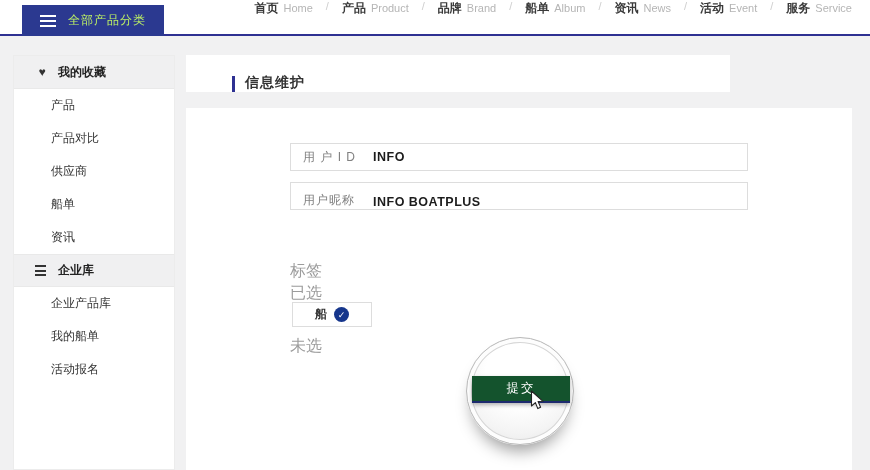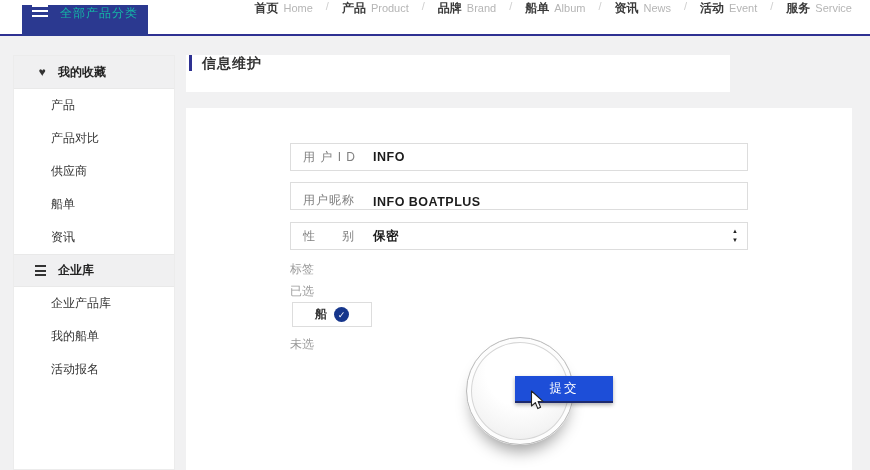--- a/index.html
+++ b/index.html
@@ -2,69 +2,69 @@
 <html><head>
 <meta charset="utf-8">
 <style>
   * { margin:0; padding:0; box-sizing:border-box; }
   html,body { width:870px; height:470px; }
   body { font-family:"Liberation Sans","DejaVu Sans",sans-serif; background:#f1f1f2; overflow:hidden; }
   .page { position:relative; width:870px; height:470px; background:#f1f1f2; }
 
   
   .header { position:absolute; left:0; top:0; width:870px; height:36px; background:#ffffff; border-bottom:2px solid #2e3192; }
-  .cat-btn { position:absolute; left:22px; top:5px; height:31px; padding:0 10px; background:#2b3990; color:#14b8a6;
-             display:flex; align-items:flex-start; gap:12px; font-size:12px; letter-spacing:1px; cursor:pointer; border:none; }
+  .cat-btn { position:absolute; left:22px; top:5px; height:31px; padding:0 18px; background:#2b3990; color:#bef264;
+             display:flex; align-items:center; gap:12px; font-size:12px; letter-spacing:1px; cursor:pointer; border:none; }
   .burger { display:inline-flex; flex-direction:column; gap:3px; }
   .burger i { display:block; width:16px; height:2px; background:#ffffff; }
   .nav { position:absolute; right:18px; top:0; height:18px; display:flex; align-items:flex-start; gap:13px; font-size:12px; white-space:nowrap; }
   .nav-item { display:inline-flex; align-items:baseline; gap:5px; cursor:pointer; text-decoration:none; }
   .nav-item .zh { font-weight:bold; color:#3a3a3a; }
   .nav-item .en { color:#b5b5b5; font-size:11px; }
   .sep { color:#cfcfcf; font-size:11px; }
 
   
   .sidebar { position:absolute; left:13px; top:55px; width:162px; height:415px; background:#ffffff; border:1px solid #ececec; }
   .sec-h { height:33px; background:#f0f0f1; border-top:1px solid #e9e9e9; border-bottom:1px solid #e9e9e9;
            display:flex; align-items:center; padding-left:21px; gap:9px; font-size:12px; font-weight:bold; color:#222; }
   .sec-h:first-child { border-top:none; }
   .s-item { height:33px; display:flex; align-items:center; padding-left:37px; font-size:12px; color:#333; cursor:pointer; }
   .ic { width:14px; text-align:center; color:#333; font-size:12px; line-height:1; }
   .bars { display:inline-flex; flex-direction:column; gap:2.5px; width:14px; }
   .bars i { display:block; width:11px; height:2px; background:#333; }
 
   
-  .title-bar { position:absolute; left:186px; top:55px; width:544px; height:37px; background:#ffffff; display:flex; align-items:flex-start; }
+  .title-bar { position:absolute; left:186px; top:55px; width:544px; height:37px; background:#ffffff; display:flex; align-items:flex-end;padding-left:43px; }
   .accent-bar { width:3px; height:16px; background:#2e3192; margin-left:3px; }
   .title-bar h1 { font-size:14px; font-weight:bold; color:#333; margin-left:10px; letter-spacing:1px; }
 
   
   .panel { position:absolute; left:186px; top:108px; width:666px; height:362px; background:#ffffff; }
   .field { position:absolute; left:104px; width:458px; height:28px; background:#fff; border:1px solid #ddd;
            display:flex; align-items:center; font-size:12px; }
   .flabel { margin-left:12px; width:62px; color:#808080; letter-spacing:1px; }
   .fvalue { margin-left:8px; font-weight:bold; color:#1c1c1c; font-size:12.5px; letter-spacing:0.5px; }
   .spin { position:absolute; right:9px; top:4px; display:flex; flex-direction:column; align-items:center; color:#222; }
   .spin span { font-size:6px; line-height:9px; }
-  .glabel { position:absolute; left:104px; font-size:12px; color:#9c9c9c; }
+  .glabel { position:absolute; left:104px; font-size:16px; color:#9c9c9c; }
   .tagbox { position:absolute; left:106px; top:194px; width:80px; height:25px; border:1px solid #ddd; background:#fff;
             display:flex; align-items:center; justify-content:center; gap:7px; cursor:pointer; }
   .tagbox .tname { font-size:12px; font-weight:bold; color:#333; }
   .chk { width:15px; height:15px; border-radius:50%; background:#16368c; color:#fff; font-size:9px;
          display:flex; align-items:center; justify-content:center; }
 
   
   .big-circle { position:absolute; left:280px; top:229px; width:108px; height:108px; border-radius:50%;
                 background:radial-gradient(circle at 50% 32%, #ffffff 38%, #f4f4f4 68%, #e0e0e0 100%);
                 border:1px solid #b9b9b9;
                 box-shadow: inset 0 0 0 4px #fdfdfd, inset 0 0 0 5px #d6d6d6, 0 12px 16px -6px rgba(0,0,0,0.38); }
-  .submit-btn { position:absolute; left:286px; top:268px; width:98px; height:27px; background:#1d4ed8;
+  .submit-btn { position:absolute; left:286px; top:268px; width:98px; height:27px; background:#14532d;
                 border:none; border-bottom:2px solid #1d2a6e; color:#fff; font-size:12.5px; letter-spacing:2px;
                 display:flex; align-items:center; justify-content:center; cursor:pointer;
-                box-shadow:0 2px 4px rgba(0,0,0,0.3); font-family:inherit;margin-left:43px; }
+                box-shadow:0 2px 4px rgba(0,0,0,0.3); font-family:inherit; }
   .cursor { position:absolute; left:344px; top:282px; width:14px; height:21px; pointer-events:none; }
 </style>
 </head>
 <body>
 
 <div class="page">
 
   <header class="header">
     <button class="cat-btn">
       <span class="burger">
@@ -147,28 +147,20 @@
     <div class="field" style="top:35px;">
       <span class="flabel">用 户 I D</span>
       <span class="fvalue">INFO</span>
     </div>
 
     <div class="field" style="top:74px;align-items:flex-end;">
       <span class="flabel">用户昵称</span>
       <span class="fvalue">INFO BOATPLUS</span>
     </div>
 
-    <div class="field" style="top:114px;">
-      <span class="flabel">性　　别</span>
-      <span class="fvalue">保密</span>
-      <span class="spin">
-        <span>▲</span>
-          <span>▼</span>
-      </span>
-    </div>
 
     <div class="glabel" style="top:153px;">标签</div>
     <div class="glabel" style="top:175px;">已选</div>
 
     <div class="tagbox">
       <span class="tname">船</span>
       <span class="chk">✓</span>
     </div>
 
     <div class="glabel" style="top:228px;">未选</div>

